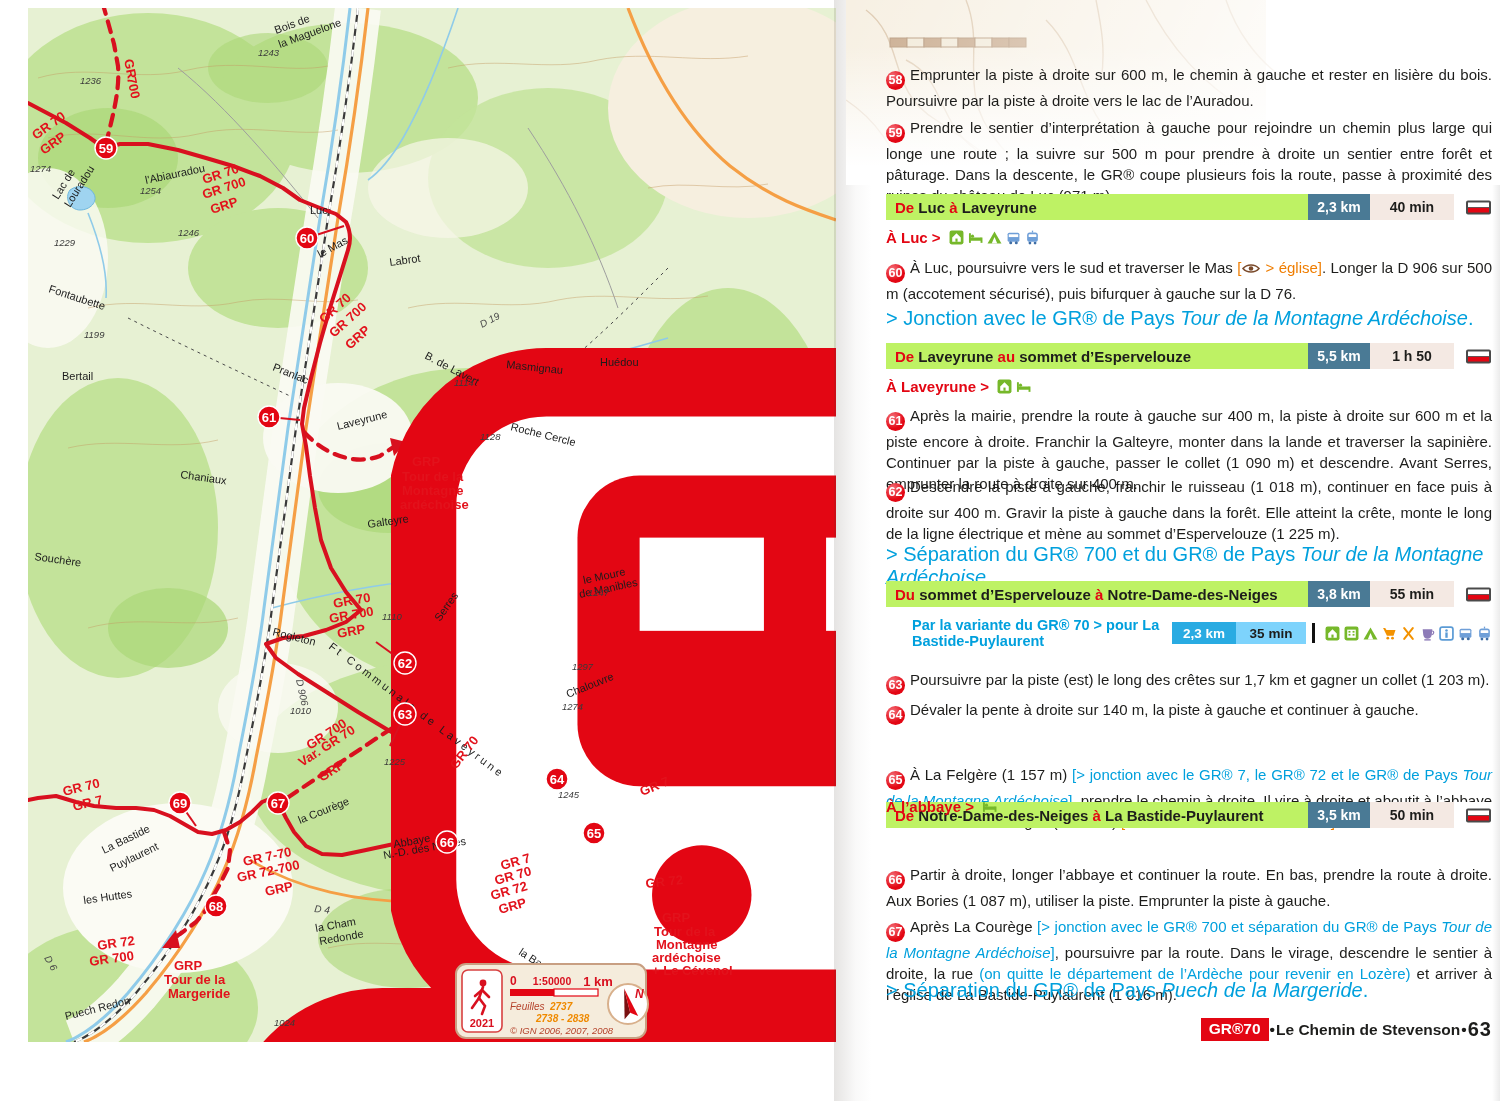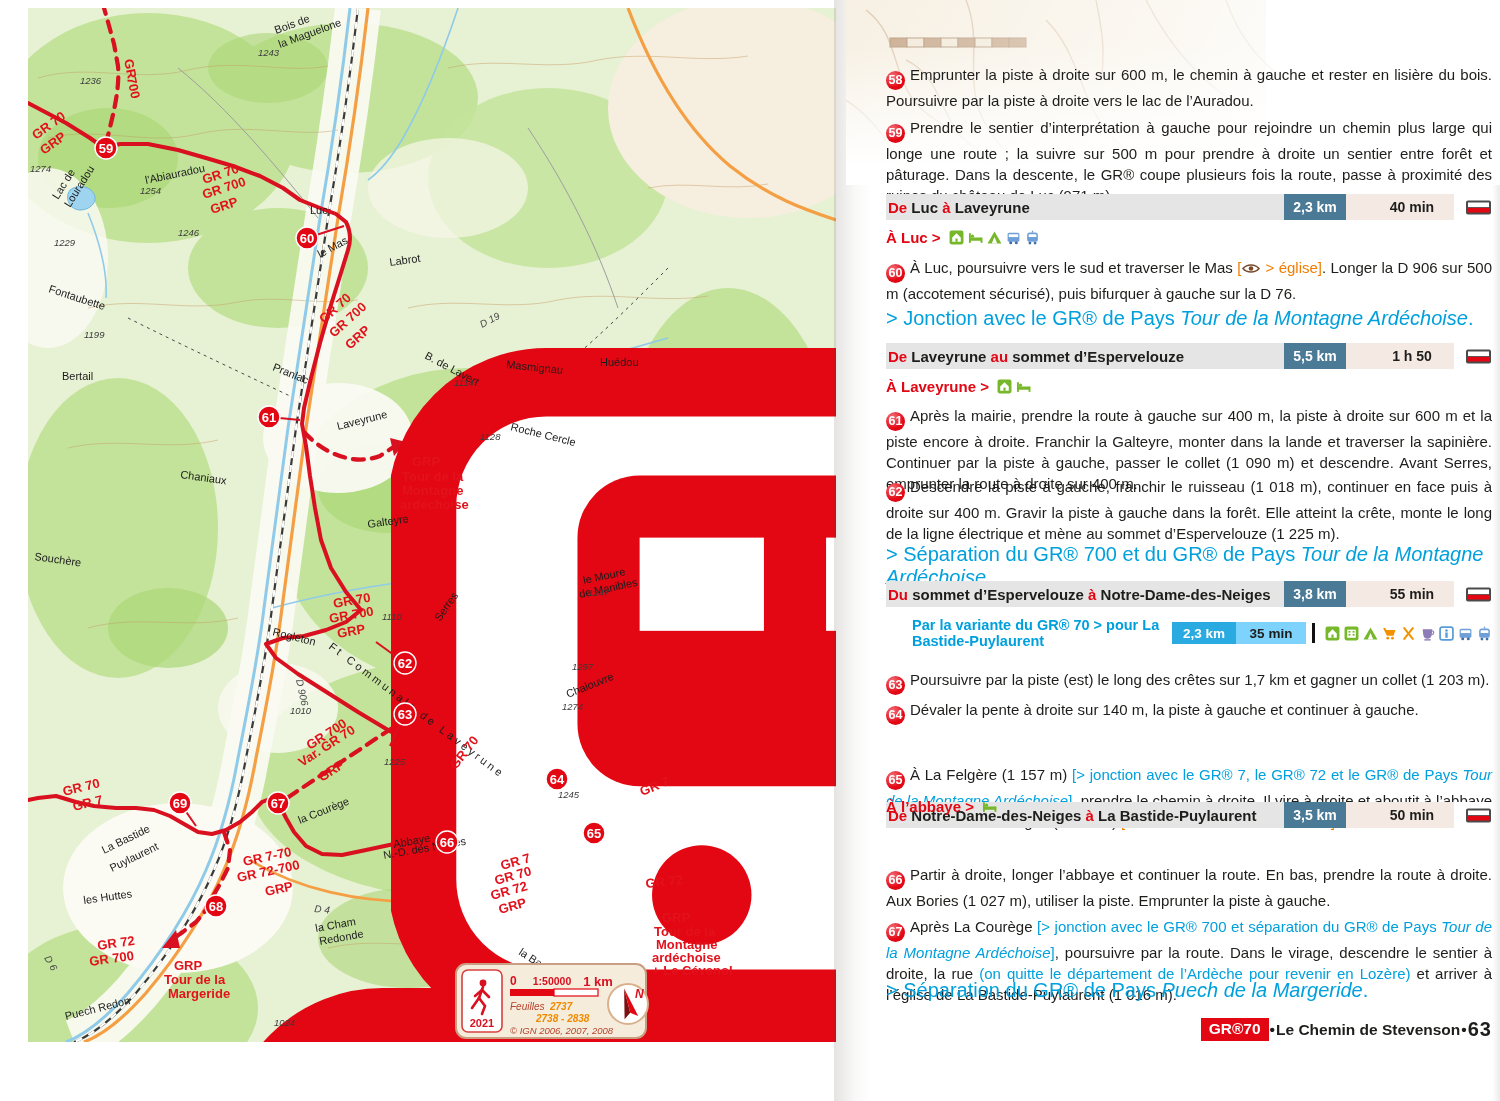--- a/index.html
+++ b/index.html
@@ -42,27 +42,27 @@
   .right-col{position:absolute;left:886px;top:0;width:606px;height:1101px;}
   .step{position:absolute;width:100%;margin:0;font-size:15px;line-height:21px;text-align:justify;}
   .num{display:inline-flex;width:19px;height:19px;border-radius:50%;
        background:radial-gradient(circle at 35% 28%,#f4717a,#e30613 62%);
        color:#fff;font-weight:bold;font-size:12.5px;align-items:center;justify-content:center;
        margin-right:5px;vertical-align:-4px;flex:none;}
   .blue{color:#00a0dd;} .it{font-style:italic;} .o{color:#ef7d00;}
   .note{position:absolute;width:100%;margin:0;font-size:20px;color:#00a0dd;}
   .eye{width:18px;height:11px;vertical-align:-1px;margin:0 1px;}
   .bar{position:absolute;width:100%;height:26px;display:flex;align-items:stretch;}
-  .bar-main{flex:1;background:#e5e5e5;display:flex;align-items:center;padding-left:2px;
+  .bar-main{flex:1;background:#bef264;display:flex;align-items:center;padding-left:9px;
             font-weight:bold;font-size:15px;white-space:pre;}
   .bar-main .red{color:#e30613;}
   .bar-km{width:62px;background:#4a7a95;color:#fff;font-weight:bold;font-size:14px;
           display:flex;align-items:center;justify-content:center;}
   .bar-time{width:84px;background:#f4e9e3;font-weight:bold;font-size:14px;
-          display:flex;align-items:center;justify-content:center;padding-left:24px;}
+          display:flex;align-items:center;justify-content:center;}
   .bar-bal{width:38px;background:#fff;display:flex;align-items:center;justify-content:flex-end;}
   .bal-ic{width:27px;height:15px;}
   .amen{position:absolute;display:flex;align-items:center;gap:4px;font-weight:bold;
         font-size:15px;color:#e30613;}
   .amen-icons{display:inline-flex;gap:4px;align-items:center;margin-left:4px;}
   .am-ic{width:15px;height:15px;}
   .variant{position:absolute;left:26px;width:580px;color:#00a0dd;font-weight:bold;font-size:14.5px;}
   .v-line1{display:flex;align-items:center;gap:0;}
   .v-km{width:64px;height:22px;background:#29abe2;color:#fff;display:inline-flex;flex:none;
         align-items:center;justify-content:center;font-size:13.5px;margin-left:6px;}
@@ -644,21 +644,21 @@
     <div class="amen" style="top:798px">
       <span>À l’abbaye &gt;</span>
       <span class="amen-icons">
           <svg class="am-ic" viewBox="0 0 14 14">
             <use href="#sym-bed"></use>
           </svg>
         </span>
     </div>
 
     <p class="step" style="top:864px">
-      <span class="num">66</span><span>Partir à droite, longer l’abbaye et continuer la route. En bas, prendre la route à droite. Aux Bories (1 027 m), utiliser la piste. Emprunter la piste à gauche.</span>
+      <span class="num">66</span><span>Partir à droite, longer l’abbaye et continuer la route. En bas, prendre la route à droite. Aux Bories (1 087 m), utiliser la piste. Emprunter la piste à gauche.</span>
     </p>
 
     <p class="step" style="top:916px">
       <span class="num">67</span><span>Après La Courège </span><span class="blue">[&gt; jonction avec le GR® 700 et séparation du GR® de Pays </span><span class="blue it">Tour de la Montagne Ardéchoise</span><span class="blue">]</span><span>, poursuivre par la route. Dans le virage, descendre le sentier à droite, la rue </span><span class="blue">(on quitte le département de l’Ardèche pour revenir en Lozère)</span><span> et arriver à l’église de La Bastide-Puylaurent (1 016 m).</span>
     </p>
 
     <p class="note" style="top:979px">
       <span>&gt; Séparation du GR® de Pays </span><span class="it">Puech de la Margeride</span><span>.</span>
     </p>
 

